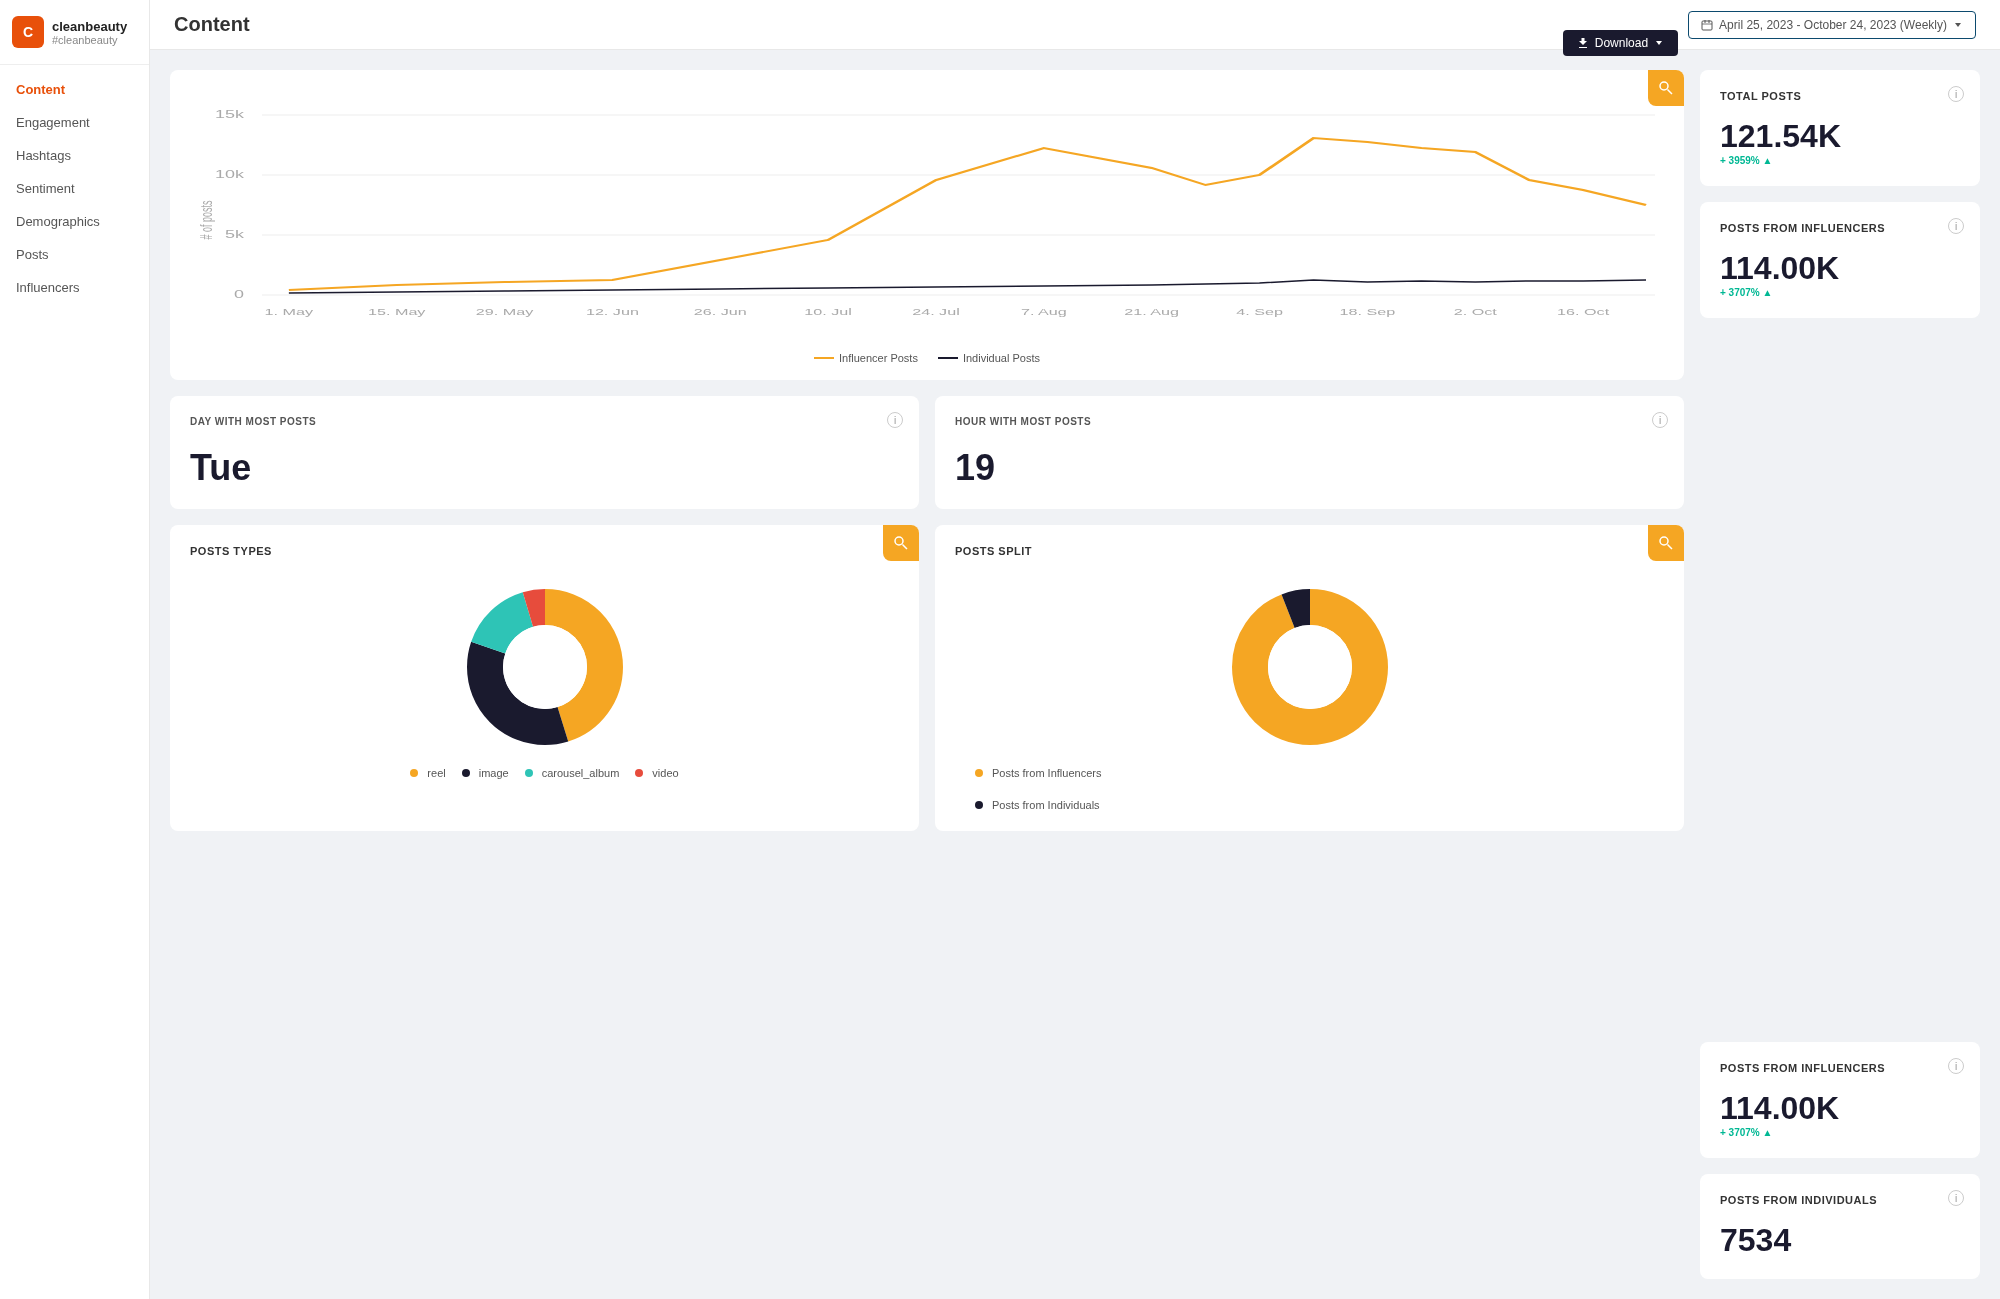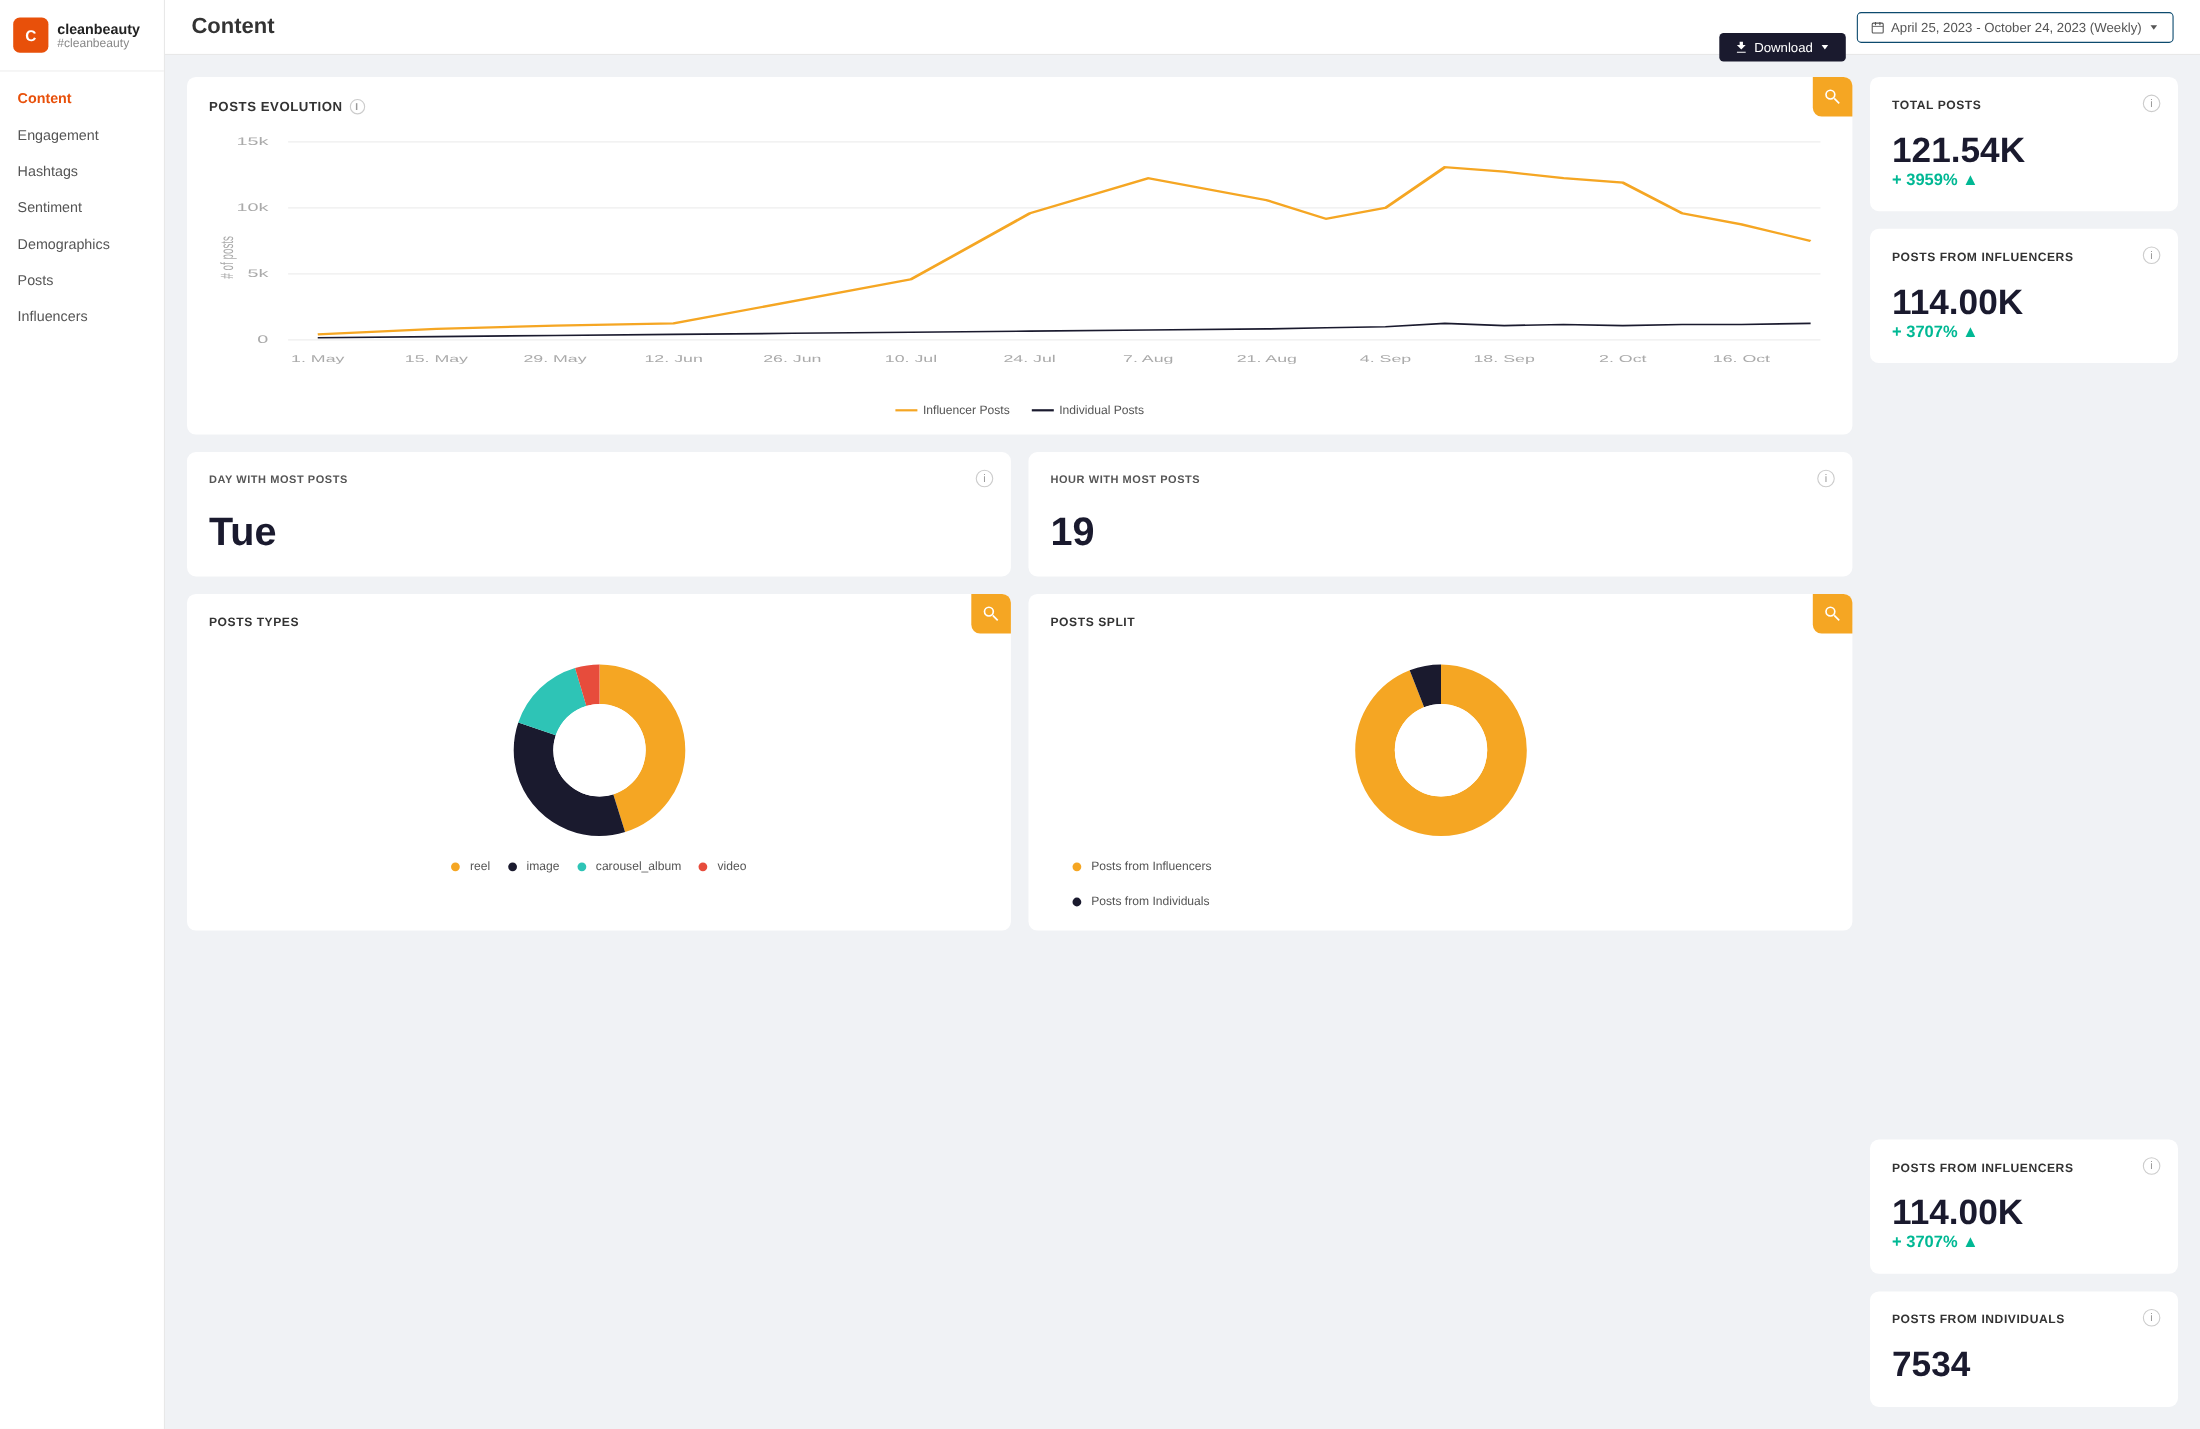--- a/index.html
+++ b/index.html
@@ -26,21 +26,21 @@
 
     
     .content-area { flex: 1; overflow-y: auto; padding: 20px; display: flex; gap: 16px; }
     .left-panel { flex: 1; display: flex; flex-direction: column; gap: 16px; min-width: 0; }
     .right-panel { width: 280px; flex-shrink: 0; display: flex; flex-direction: column; gap: 16px; }
 
     
     .card { background: #fff; border-radius: 8px; padding: 20px; position: relative; }
     .card-title { font-size: 11px; font-weight: 700; color: #333; letter-spacing: 0.5px; text-transform: uppercase; margin-bottom: 4px; }
     .card-big-value { font-size: 32px; font-weight: 700; color: #1a1a2e; margin-top: 16px; }
-    .card-change { font-size: 15px; color: #00b894; font-weight: 600; }
+    .card-change { font-size: 10px; color: #00b894; font-weight: 600; }
     .card-info-icon { position: absolute; top: 16px; right: 16px; width: 16px; height: 16px; border-radius: 50%; border: 1px solid #ccc; display: flex; align-items: center; justify-content: center; font-size: 10px; color: #999; cursor: pointer; }
     .corner-badge { position: absolute; top: 0; right: 0; width: 36px; height: 36px; background: #f5a623; border-radius: 0 8px 0 8px; display: flex; align-items: center; justify-content: center; }
     .corner-badge svg { width: 16px; height: 16px; fill: #fff; }
 
     
     .chart-card { background: #fff; border-radius: 8px; padding: 20px 20px 16px; position: relative; }
     .chart-title { font-size: 12px; font-weight: 700; color: #333; letter-spacing: 0.5px; text-transform: uppercase; display: flex; align-items: center; gap: 6px; }
     .chart-info { width: 14px; height: 14px; border-radius: 50%; border: 1px solid #ccc; display: flex; align-items: center; justify-content: center; font-size: 9px; color: #999; cursor: pointer; }
 
     
@@ -119,24 +119,20 @@
   <div class="content-area">
 
     <div class="left-panel">
 
       <div class="chart-card">
         <div class="corner-badge">
           <svg viewBox="0 0 16 16">
               <circle cx="6" cy="6" r="4" fill="none" stroke="white" stroke-width="1.5"></circle>
               <line x1="9.5" y1="9.5" x2="14" y2="14" stroke="white" stroke-width="1.5"></line>
             </svg>
-        </div>
-        <div class="chart-title">
-          <span>POSTS EVOLUTION</span>
-          <div class="chart-info">i</div>
         </div>
         <div class="chart-container">
           <svg width="100%" height="240" viewBox="0 0 820 240" preserveAspectRatio="none">
 
             <text x="30" y="18" font-size="10" fill="#aaa" text-anchor="end">15k</text>
             <text x="30" y="78" font-size="10" fill="#aaa" text-anchor="end">10k</text>
             <text x="30" y="138" font-size="10" fill="#aaa" text-anchor="end">5k</text>
             <text x="30" y="198" font-size="10" fill="#aaa" text-anchor="end">0</text>
 
             <text x="12" y="120" font-size="9" fill="#aaa" text-anchor="middle" transform="rotate(-90, 12, 120)"># of posts</text>

